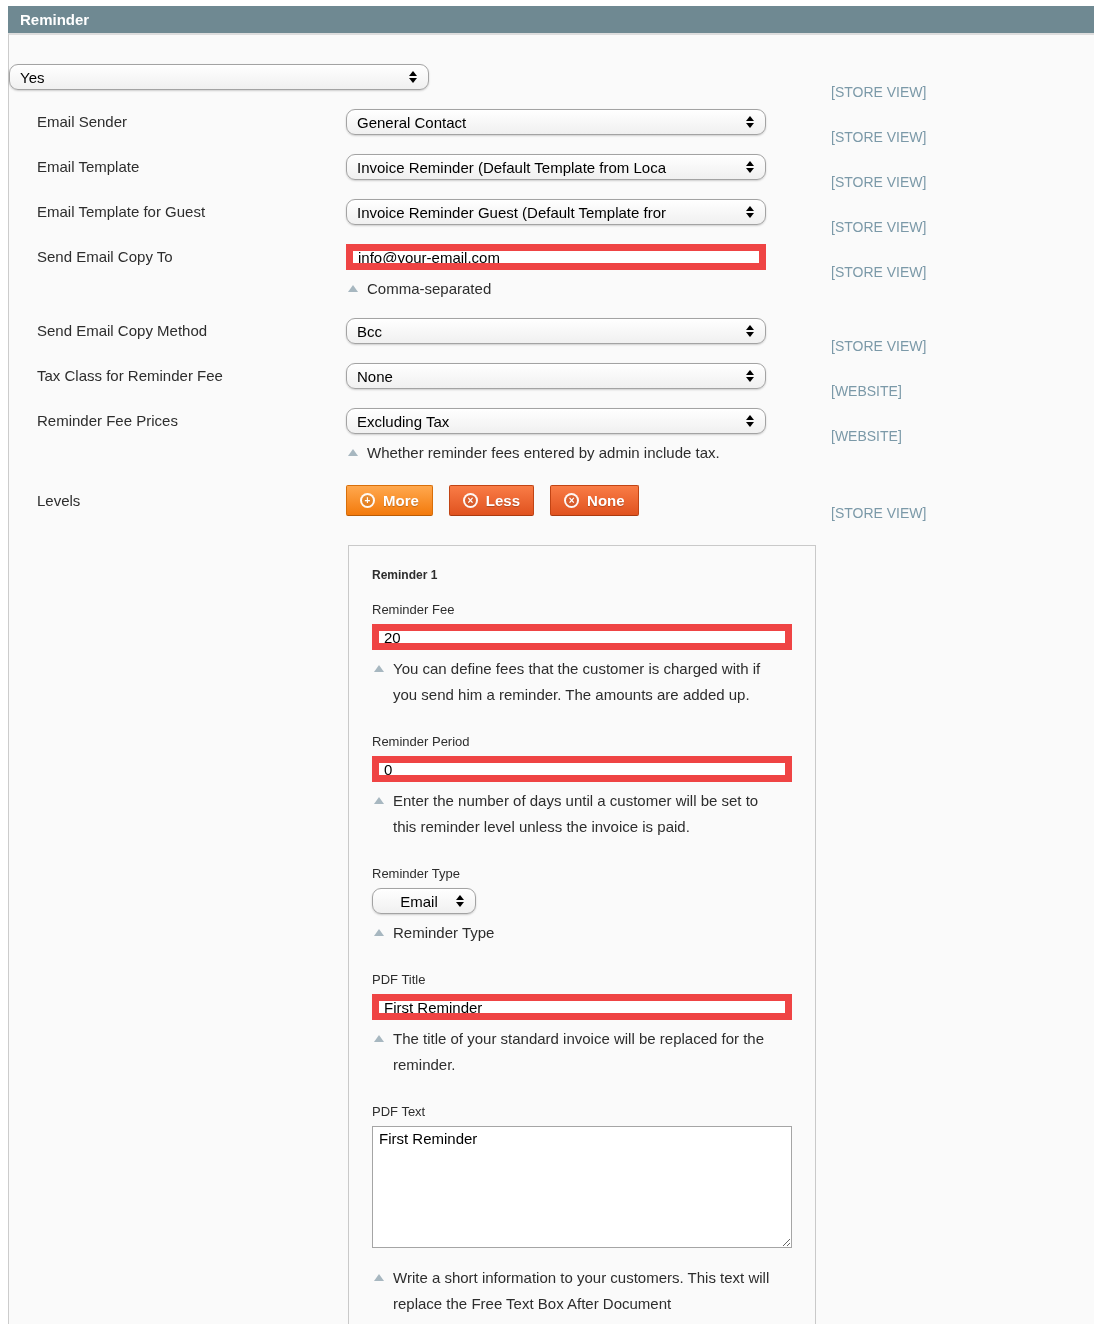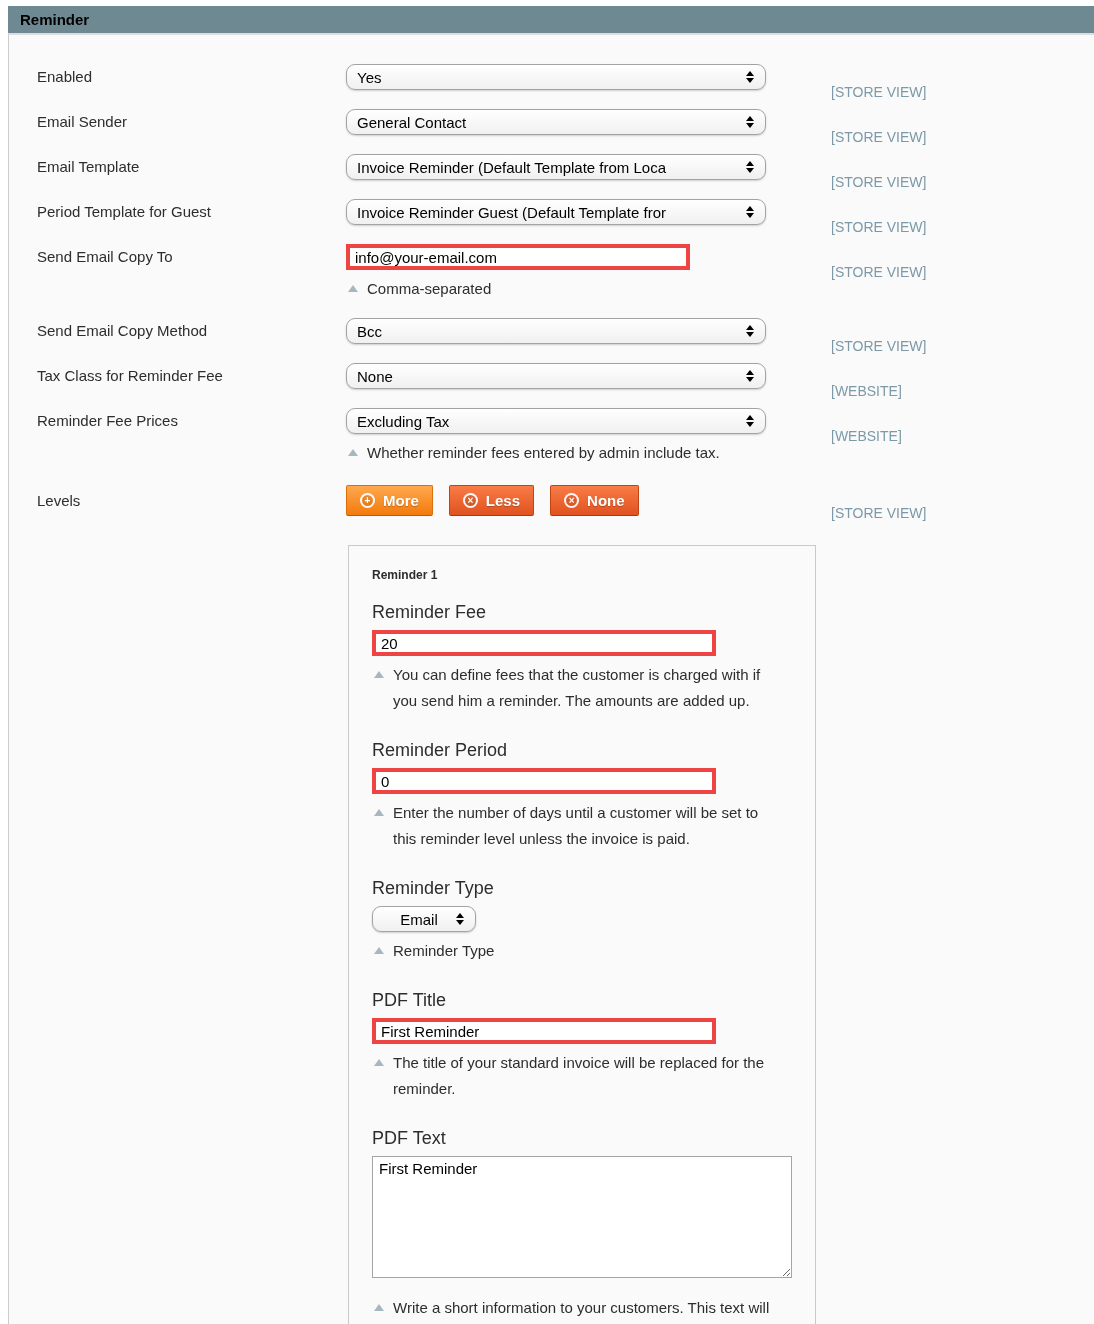--- a/index.html
+++ b/index.html
@@ -3,21 +3,21 @@
 <meta charset="utf-8">
 <style>
   html,body{margin:0;padding:0;}
   body{
     width:1094px;height:1324px;overflow:hidden;background:#fff;
     font-family:"Liberation Sans",sans-serif;color:#2d2d2d;
   }
   .page{position:relative;width:1094px;height:1324px;}
   .section-head{
     position:absolute;left:8px;top:6px;right:0;height:27px;
-    background:#6f8992;color:#000000;font-weight:bold;font-size:15px;
+    background:#6f8992;color:#ffffff;font-weight:bold;font-size:15px;
     line-height:27px;padding-left:12px;box-sizing:border-box;
   }
   .section-body{
     position:absolute;left:8px;top:33px;right:0;bottom:0;
     background:#fafafa;border-left:1px solid #ccc;border-top:2px solid #ddd;
     padding-top:29px;box-sizing:border-box;
   }
   .row{display:flex;align-items:flex-start;position:relative;margin-bottom:19px;}
   .lbl{flex:0 0 309px;width:309px;padding:4px 0 0 28px;font-size:15px;color:#2d2d2d;box-sizing:content-box;}
   .fcol{flex:0 0 auto;width:420px;}
@@ -33,21 +33,21 @@
   }
   .sel .sel-text{white-space:nowrap;overflow:hidden;flex:1;}
   .sel.small{width:104px;text-align:center;}
   .arrows{position:absolute;right:11px;top:50%;transform:translateY(-50%);
     display:flex;flex-direction:column;align-items:center;gap:2px;}
   .arrows i{display:block;width:0;height:0;border-left:4px solid transparent;border-right:4px solid transparent;}
   .arrows i.up{border-bottom:5px solid #000;}
   .arrows i.dn{border-top:5px solid #000;}
   
   .txt{
-    width:344px;height:26px;box-sizing:border-box;border:4px solid #ef4444;
+    width:420px;height:26px;box-sizing:border-box;border:7px solid #ef4444;
     background:#fff;font:15px "Liberation Sans",sans-serif;padding:0 5px;color:#000;
   }
   
   .note{display:flex;margin-top:6px;font-size:15px;line-height:26px;color:#2d2d2d;}
   .tri{flex:none;width:0;height:0;border-left:5px solid transparent;border-right:5px solid transparent;
     border-bottom:7px solid #a7b7c0;margin:9px 9px 0 2px;}
   .note p{margin:0;}
   .note-main p{max-width:360px;}
   
   .btnbar{display:flex;gap:16px;}
@@ -64,41 +64,40 @@
   .btn-add{background:linear-gradient(#ffa84e,#f37a0c);border:1px solid #d86f0a;border-bottom-color:#b85c06;}
   .btn-del{background:linear-gradient(#f97c46,#e0521f);border:1px solid #c14414;border-bottom-color:#a93a10;}
   
   .rbox{
     margin:29px 0 0 339px;width:468px;box-sizing:border-box;
     border:1px solid #c9c9c9;padding:22px 24px 24px 23px;
   }
   .rbox h3{margin:0 0 20px;font-size:12px;font-weight:bold;color:#2d2d2d;}
   .grp{margin-bottom:26px;}
   .grp:last-child{margin-bottom:0;}
-  .glbl{display:block;font-size:18px;color:#2d2d2d;margin-bottom:7px;}
+  .glbl{display:block;font-size:13px;color:#2d2d2d;margin-bottom:7px;}
   .rbox .note p{max-width:378px;}
   .ta{
     width:420px;height:122px;box-sizing:border-box;border:1px solid #a5a5a5;
     font:15px "Liberation Sans",sans-serif;padding:3px 6px;background:#fff;color:#000;resize:both;
   }
   .ta-note{margin-top:13px;}
 </style>
 </head>
 <body>
 
 <div class="page">
 
   <div class="section-head">
     <span>Reminder</span>
   </div>
 
   <div class="section-body">
 
     <div class="row">
-      <label class="lbl">Enabled</label>
       <div class="fcol">
         <div class="sel">
           <span class="sel-text">Yes</span>
           <span class="arrows">
               <i class="up"></i>
               <i class="dn"></i>
             </span>
         </div>
       </div>
       <span class="scope">[STORE VIEW]</span>
@@ -126,21 +125,21 @@
           <span class="arrows">
               <i class="up"></i>
               <i class="dn"></i>
             </span>
         </div>
       </div>
       <span class="scope">[STORE VIEW]</span>
     </div>
 
     <div class="row">
-      <label class="lbl">Period Template for Guest</label>
+      <label class="lbl">Email Template for Guest</label>
       <div class="fcol">
         <div class="sel">
           <span class="sel-text">Invoice Reminder Guest (Default Template fror</span>
           <span class="arrows">
               <i class="up"></i>
               <i class="dn"></i>
             </span>
         </div>
       </div>
       <span class="scope">[STORE VIEW]</span>

